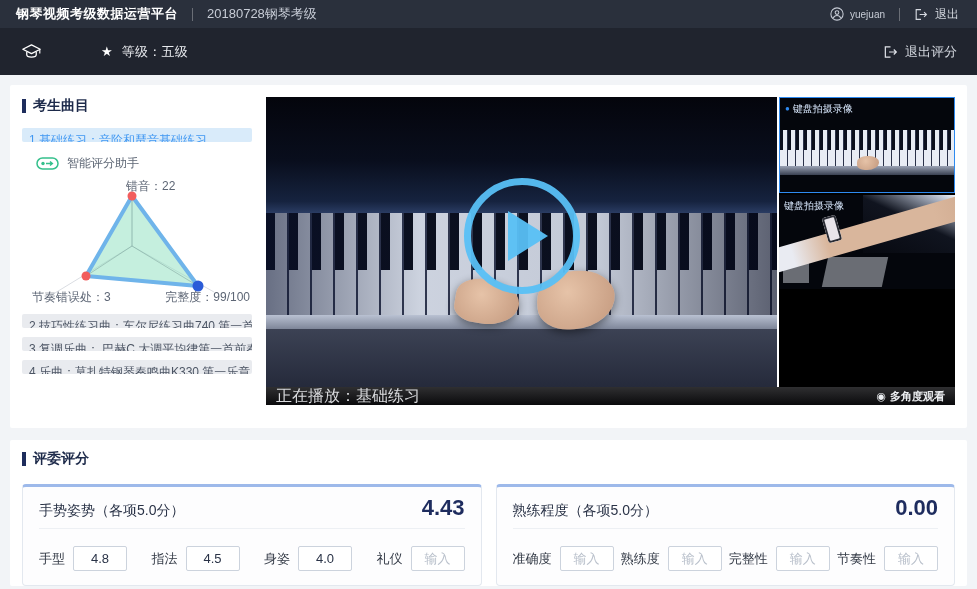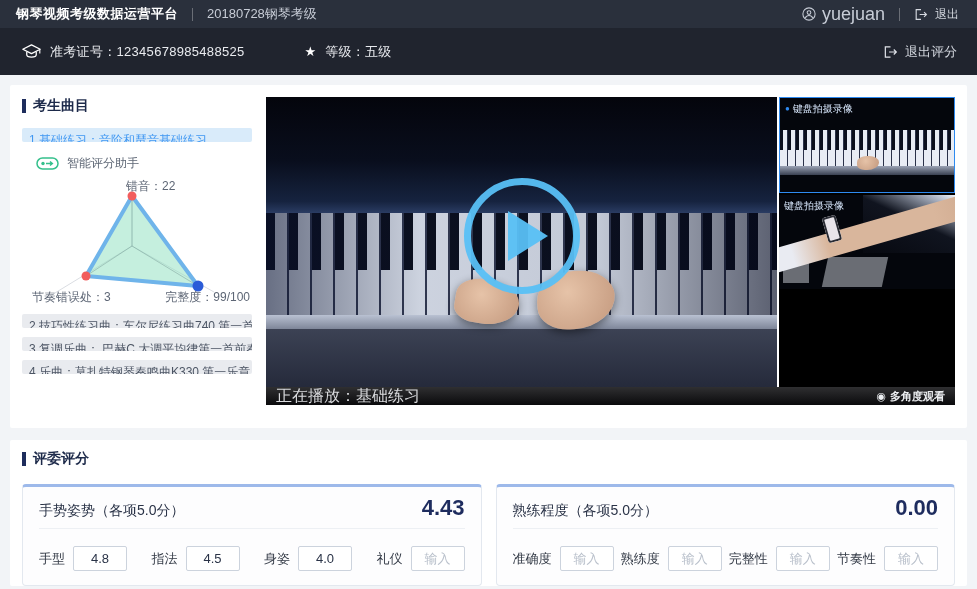--- a/index.html
+++ b/index.html
@@ -5,21 +5,21 @@
   * { box-sizing: border-box; margin: 0; padding: 0; }
   html,body { width: 977px; height: 589px; overflow: hidden; }
   body { font-family: "Liberation Sans", "DejaVu Sans", sans-serif; background:#f2f4f7; }
 
   
   .topbar { height:28px; background:#2a303c; display:flex; align-items:center; justify-content:space-between; padding:0 18px 0 16px; }
   .topbar-left, .topbar-right { display:flex; align-items:center; }
   .app-title { color:#ffffff; font-size:13px; font-weight:bold; letter-spacing:.5px; }
   .vdiv { width:1px; height:13px; background:rgba(255,255,255,.3); margin:0 14px; }
   .session { color:#c7ccd6; font-size:13px; }
-  .user-name { color:#c7ccd6; font-size:18px; margin-left:6px; }
+  .user-name { color:#c7ccd6; font-size:10px; margin-left:6px; }
   .bar-link { display:flex; align-items:center; color:#d5d9e0; font-size:12px; cursor:pointer; }
   .bar-link span { margin-left:7px; }
   .subbar { height:47px; background:#20242e; display:flex; align-items:center; justify-content:space-between; padding:0 20px 0 22px; }
   .subbar-left { display:flex; align-items:center; color:#e9ebef; font-size:13px; }
   .sub-item { display:flex; align-items:center; margin-right:60px; }
   .sub-item .txt { margin-left:9px; letter-spacing:.3px; }
   .star { color:#ffffff; font-size:13px; }
   .subbar .bar-link { font-size:13px; }
 
   
@@ -150,21 +150,20 @@
 <div class="subbar">
   <div class="subbar-left">
     <div class="sub-item">
       <span>
         <svg class="icon-svg" width="19" height="16" viewBox="0 0 24 20">
             <path d="M12 1 23 6.5 12 12 1 6.5Z" fill="none" stroke="#fff" stroke-width="1.6" stroke-linejoin="round"></path>
             <path d="M6 9.6v4c0 1.5 2.7 2.8 6 2.8s6-1.3 6-2.8v-4" fill="none" stroke="#fff" stroke-width="1.6"></path>
             <path d="M22.5 7v5" stroke="#fff" stroke-width="1.4"></path>
           </svg>
       </span>
-      <span class="txt">准考证号：12345678985488525</span>
     </div>
     <div class="sub-item">
       <span class="star">★</span>
       <span class="txt">等级：五级</span>
     </div>
   </div>
   <div class="bar-link">
     <svg class="icon-svg" width="15" height="14" viewBox="0 0 16 14">
         <path d="M8 1.5H2.5v11H8" fill="none" stroke="#dfe2e8" stroke-width="1.3"></path>
         <path d="M6.5 7h7.5M11.5 4.3 14.2 7l-2.7 2.7" fill="none" stroke="#dfe2e8" stroke-width="1.3"></path>

